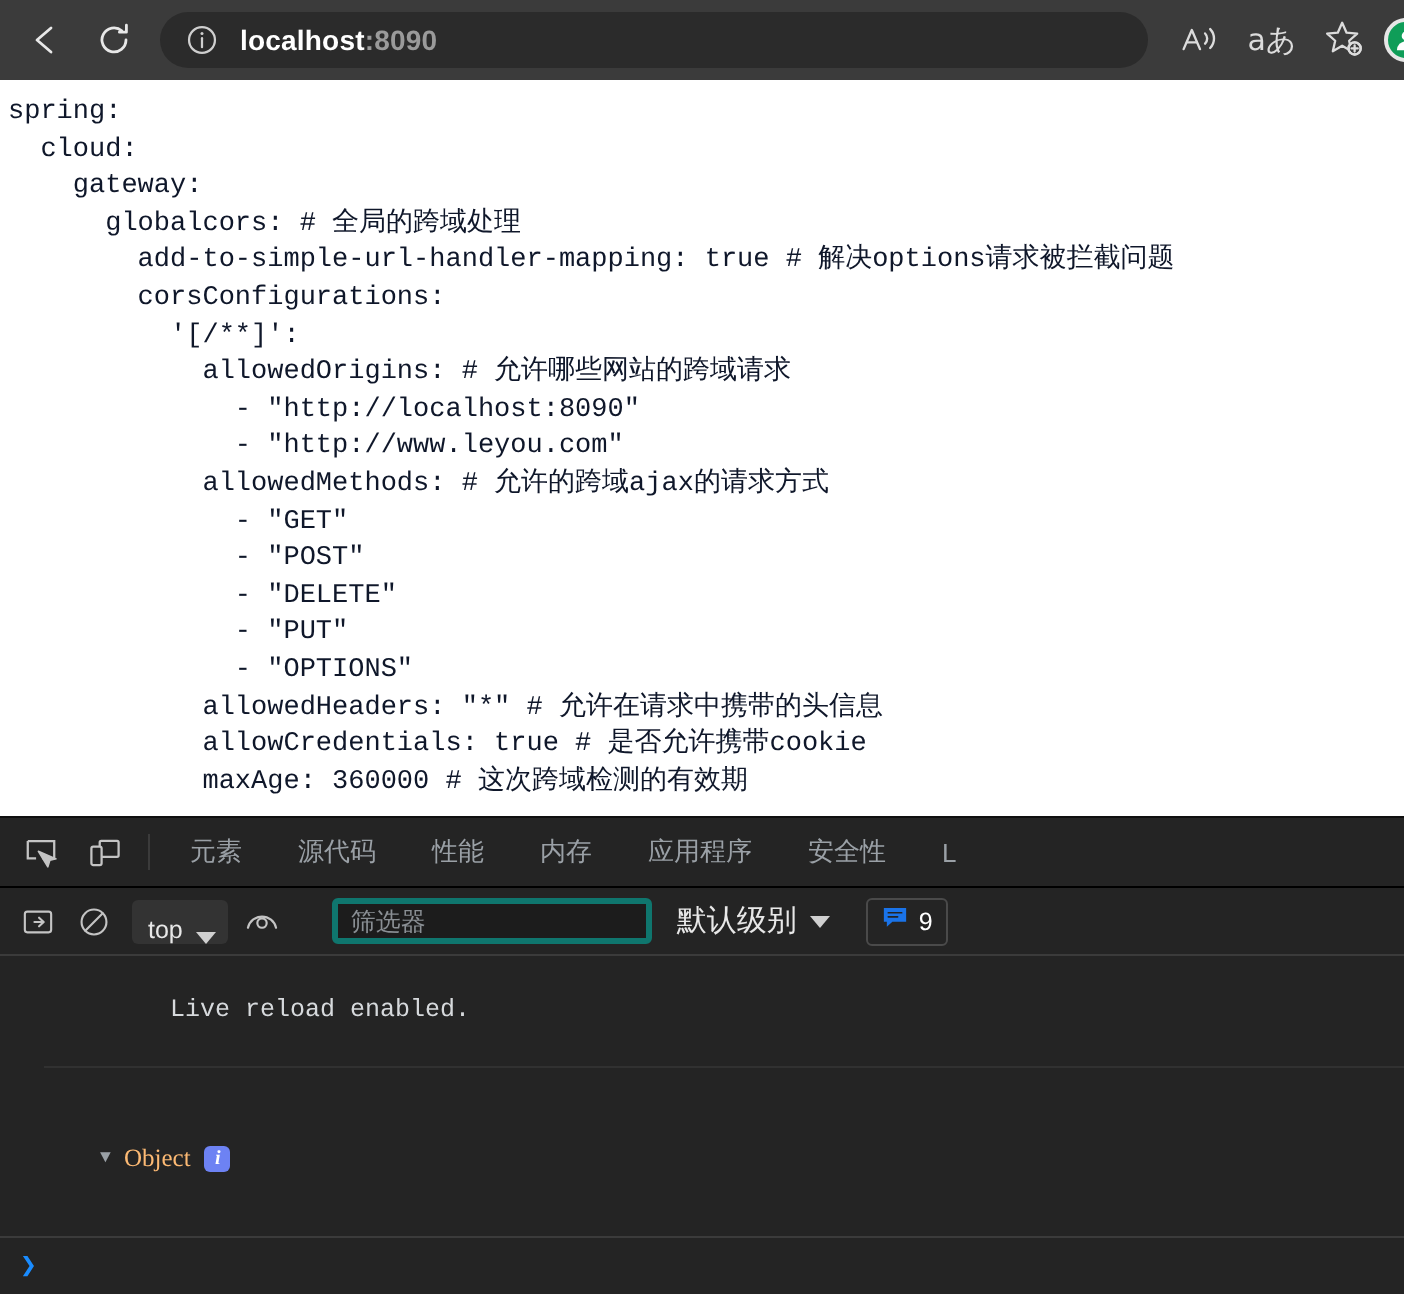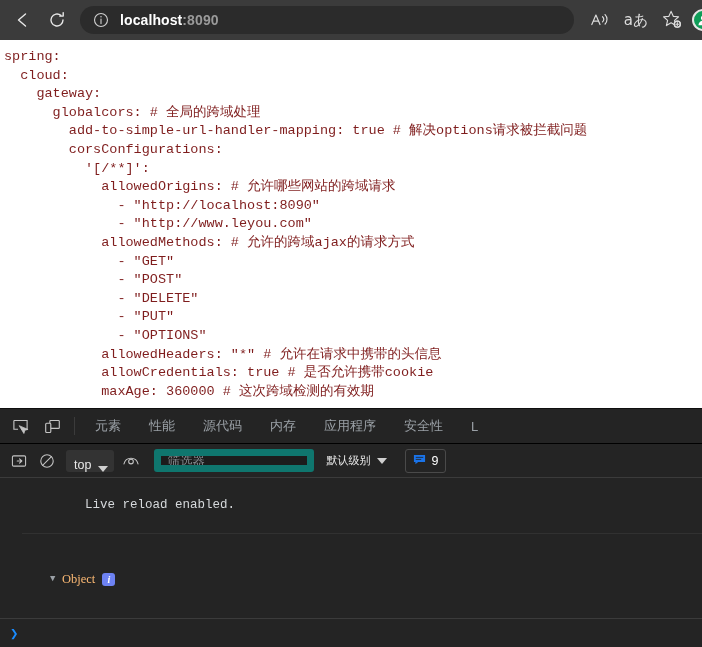--- a/index.html
+++ b/index.html
@@ -49,21 +49,21 @@
   }
 
   
   .page-content{
     height:368px;width:702px;background:#ffffff;box-sizing:border-box;
     padding:8px 0 0 4px;overflow:hidden;
   }
   .yaml{
     margin:0;white-space:pre;
     font-family:"Liberation Mono","DejaVu Sans Mono",monospace;
-    font-size:13.5px;line-height:18.6px;color:#7f1d1d;
+    font-size:13.5px;line-height:18.6px;color:#0f172a;
   }
 
   
   .devtools{
     width:702px;height:239px;background:#242424;
     border-top:1px solid #0f0f0f;box-sizing:border-box;
     display:flex;flex-direction:column;
   }
   .dt-tabbar{
     height:34px;flex:0 0 auto;display:flex;align-items:stretch;
@@ -105,29 +105,29 @@
     display:flex;align-items:flex-end;padding:0 6px 0 8px;
     color:#e8e8e8;font-size:12.5px;margin:0 4px;flex:0 0 auto;
   }
   .caret{
     display:inline-block;width:0;height:0;margin-left:7px;
     border-left:5px solid transparent;border-right:5px solid transparent;
     border-top:6px solid #d0d0d0;
   }
   .filter-input{
     height:23px;flex:0 0 auto;width:160px;background:#1c1c1c;
-    border:7px solid #0f766e;border-radius:3px;margin:0 8px 0 8px;
+    border:3px solid #0f766e;border-radius:3px;margin:0 8px 0 20px;
     color:#9aa0a6;font-size:12.5px;
     padding:0 6px;box-sizing:border-box;
     font-family:"Liberation Sans",sans-serif;
     outline:none;
   }
   .filter-input::placeholder{color:#8a8f94;}
   .level-select{
-    display:flex;align-items:center;color:#e8e8e8;font-size:11px;
+    display:flex;align-items:center;color:#e8e8e8;font-size:15px;
     flex:0 0 auto;padding:0 4px;
   }
   .msg-badge{
     display:flex;align-items:center;gap:5px;
     border:1px solid #4a4a4a;border-radius:3px;
     height:22px;padding:0 7px;margin-left:14px;flex:0 0 auto;
   }
   .msg-badge .count{color:#ffffff;font-size:12.5px;}
 
   .console-body{
@@ -254,22 +254,22 @@
     </div>
     <div class="dt-tool-btn">
       <svg width="17" height="17" viewBox="0 0 18 18" fill="none" stroke="#c4c4c4" stroke-width="1.2">
         <rect x="6.2" y="2.6" width="10" height="8.4" rx="0.8"></rect>
         <rect x="1.8" y="5.6" width="5.4" height="9.8" rx="1" fill="#242424"></rect>
       </svg>
     </div>
     <div class="dt-divider"></div>
 
     <div class="dt-tab">元素</div>
+    <div class="dt-tab">源代码</div>
     <div class="dt-tab">性能</div>
-    <div class="dt-tab">源代码</div>
     <div class="dt-tab">内存</div>
     <div class="dt-tab">应用程序</div>
     <div class="dt-tab">安全性</div>
     <div class="dt-tab">L</div>
   </div>
 
   <div class="dt-console-toolbar">
     <div class="ct-icon">
       <svg width="16" height="16" viewBox="0 0 18 18" fill="none" stroke="#c4c4c4" stroke-width="1.2">
         <rect x="1.6" y="3.2" width="14.8" height="11.6" rx="1.4"></rect>

